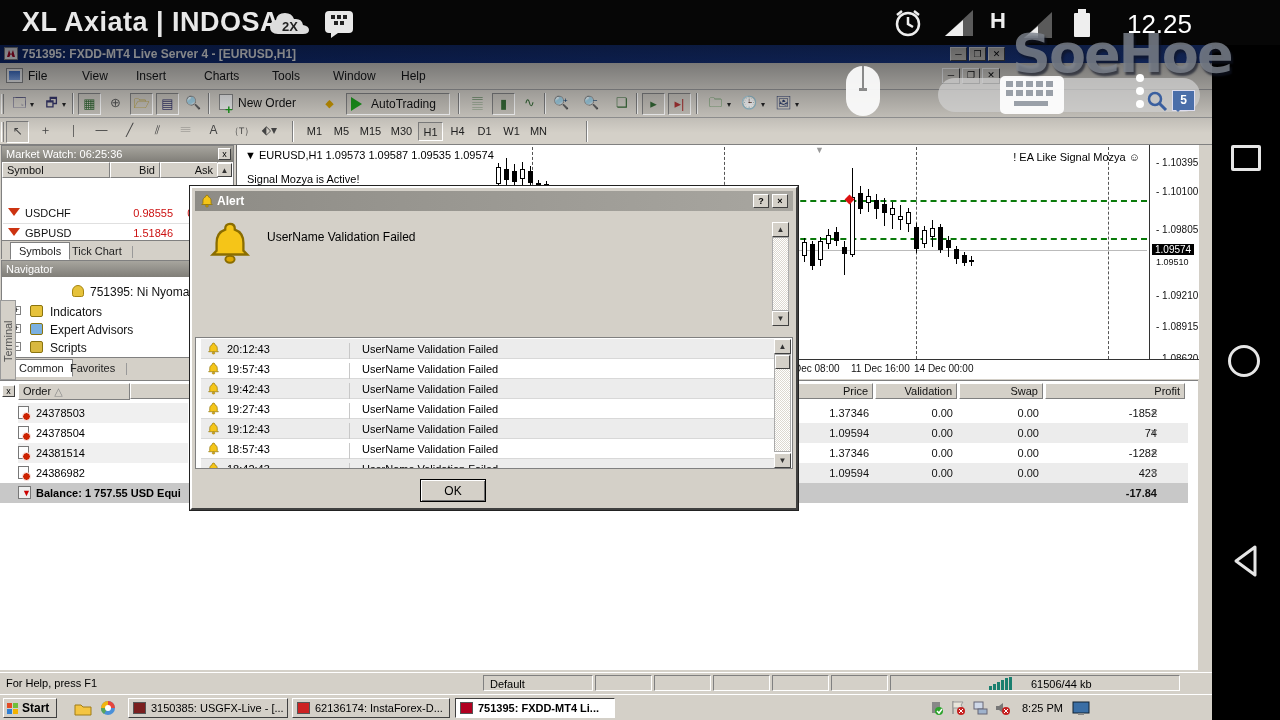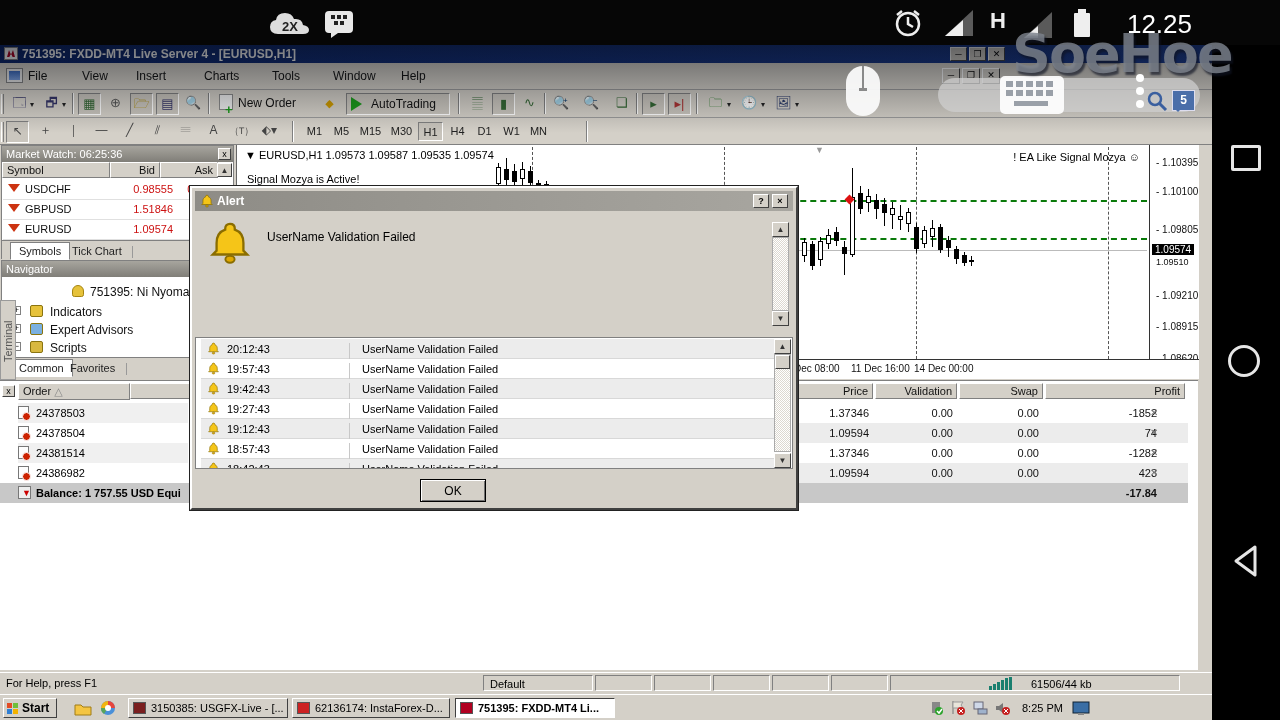--- a/index.html
+++ b/index.html
@@ -42,21 +42,21 @@
   .tbtn-text { position:absolute; top:3px; height:22px; font-size:12px; color:#111; line-height:20px; }
   .tf { position:absolute; top:4px; height:19px; font-size:11px; color:#222; text-align:center; line-height:18px; }
   .tf.press { border:1px solid; border-color:#808080 #fff #fff #808080; background:#c8c4bc; }
   .dda { font-size:8px; color:#222; }
 
   
   .ptitle { position:absolute; left:0; width:100%; height:16px; background:linear-gradient(#a7a59e,#807e78); color:#fff; font-size:11px; padding:2px 4px 0 4px; }
   .panel { position:absolute; background:#d4d0c8; border:1px solid #808080; }
   .phead-x { position:absolute; right:2px; top:2px; width:13px; height:12px; background:#d4d0c8; border:1px solid; border-color:#fff #404040 #404040 #fff; font-size:9px; line-height:10px; text-align:center; color:#000; }
   .grid-hd { position:absolute; background:#d4d0c8; border:1px solid; border-color:#fff #808080 #808080 #fff; font-size:11px; color:#111; padding:1px 4px; }
-  .mw-row { position:absolute; left:1px; width:230px; height:20px; background:#fff; border-bottom:1px solid #e0e0e0; }
+  .mw-row { position:absolute; left:1px; width:230px; height:20px; background:#fff; border-bottom:1px solid #e0e0e0;margin-top:24px; }
   .mw-sym { position:absolute; left:22px; top:3px; color:#111; }
   .mw-bid { position:absolute; right:60px; top:3px; color:#cc1111; }
   .arr-dn { position:absolute; left:5px; top:4px; width:0; height:0; border:6px solid transparent; border-top:8px solid #cc3311; border-bottom:none; }
   .tab { position:absolute; font-size:11px; color:#222; }
   .tab.active { background:#fff; border:1px solid #808080; border-bottom:1px solid #fff; padding:2px 8px; font-weight:normal; }
 
   .tree-row { position:absolute; left:0; font-size:12px; color:#111; }
   .pm { position:absolute; width:9px; height:9px; border:1px solid #808080; background:#fff; font-size:9px; line-height:7px; text-align:center; }
 
   
@@ -118,20 +118,21 @@
   .key { position:absolute; width:7px; height:6px; background:#9aa0a8; }
   .dots3 i { position:absolute; left:0; width:8px; height:8px; border-radius:50%; background:#fff; }
   #magn { left:1146px; top:90px; width:22px; height:22px; z-index:31; }
   #bubble5 { left:1172px; top:90px; width:23px; height:21px; background:#4a6ea9; border:1px solid #dde; color:#fff; font-size:12px; font-weight:bold; text-align:center; line-height:19px; z-index:31; }
   #bubble5:after { content:""; position:absolute; left:2px; bottom:-5px; border:3px solid transparent; border-top-color:#4a6ea9; }
 </style>
 </head>
 <body>
 
 <div id="a-status" class="abs">
+  <span class="carrier">XL Axiata | INDOSA</span>
   <svg class="a-icon" style="left:268px;top:10px" width="46" height="30" viewBox="0 0 46 30">
       <path d="M10 24 Q2 24 2 17 Q2 11 8 10 Q9 3 17 3 Q24 3 26 9 Q34 8 35 15 Q41 16 41 20 Q41 24 35 24 Z" fill="#ddd"></path>
       <text x="14" y="21" font-size="13" font-weight="bold" fill="#222">2X</text>
     </svg>
   <svg class="a-icon" style="left:324px;top:10px" width="30" height="28" viewBox="0 0 30 28">
       <rect x="1" y="1" width="28" height="22" rx="4" fill="#e8e8e8"></rect>
       <path d="M7 23 L7 28 L14 23 Z" fill="#e8e8e8"></path>
       <g fill="#222">
         <rect x="7" y="5" width="4" height="4"></rect>
         <rect x="13" y="5" width="4" height="4"></rect>

